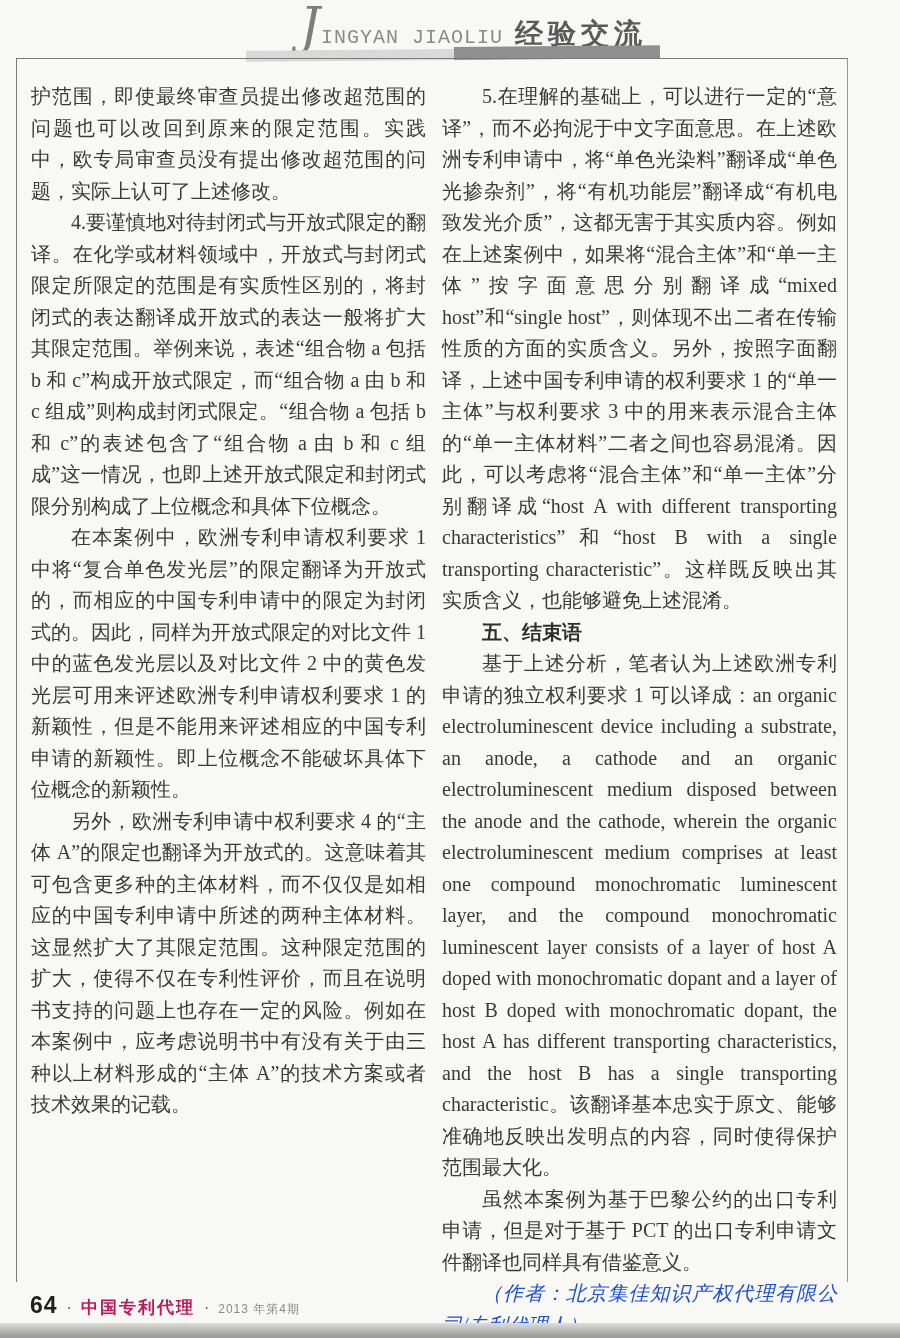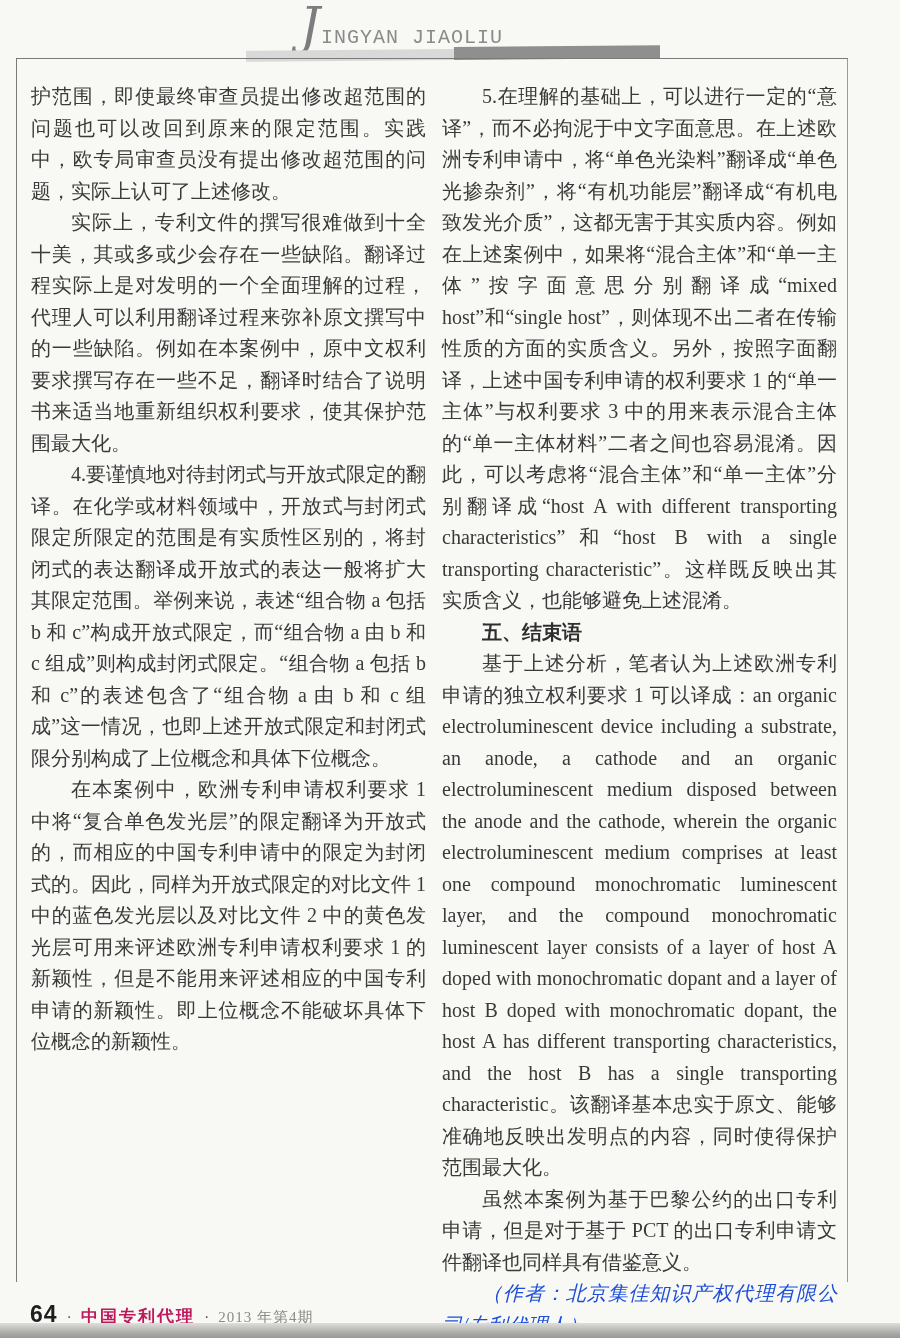--- a/index.html
+++ b/index.html
@@ -58,57 +58,58 @@
   }
   .col p { margin:0; text-indent:2em; }
   .col p.noindent { text-indent:0; }
   .col p.heading {
     font-family:Liberation Sans, sans-serif;
     font-weight:bold; color:#2e2e2e;
   }
   .col p.author { font-style:italic; color:#1d4ed8; }
   
   .footer {
-    position:absolute; left:30px; bottom:10px;
+    position:absolute; left:30px; bottom:19px;
     display:flex; align-items:baseline; gap:9px;
     font-family:"Liberation Sans","DejaVu Sans",sans-serif;
     white-space:nowrap;
   }
   .footer .pg   { font-size:23px; font-weight:bold; color:#1f1f1f; letter-spacing:1px; }
   .footer .sep  { font-size:16px; color:#555555; }
   .footer .jt   { font-size:17px; font-weight:bold; color:#be185d; letter-spacing:2px; }
-  .footer .issue{ font-size:15px; color:#8a8a8a; letter-spacing:1px;font-family:Liberation Serif, serif; }
+  .footer .issue{ font-size:12px; color:#8a8a8a; letter-spacing:1px; }
   
   .bottom-shadow {
     position:absolute; left:0; bottom:0; width:900px; height:15px;
     background:linear-gradient(180deg,#dededb 0%,#a8a8a5 70%,#999996 100%);
   }
 </style>
 </head>
 <body>
 
 <div class="page">
 
   <div class="header">
     <span class="j-initial">J</span>
     <span class="pinyin">INGYAN JIAOLIU</span>
+    <span class="header-cn">经验交流</span>
   </div>
 
   <div class="bars">
     <span class="bar-light"></span>
     <span class="bar-dark"></span>
   </div>
 
   <div class="frame">
 
     <div class="col">
       <p class="noindent">护范围，即使最终审查员提出修改超范围的问题也可以改回到原来的限定范围。实践中，欧专局审查员没有提出修改超范围的问题，实际上认可了上述修改。</p>
-      <p>实际上，专利文件的撰写很难做到十全十美，其或多或少会存在一些缺陷。翻译过程实际上是对发明的一个全面理解的过程，代理人可以利用翻译过程来弥补原文撰写中的一些缺陷。例如在本案例中，原中文权利要求撰写存在一些不足，翻译时结合了说明书来适当地重新组织权利要求，使其保护范围最大化。</p>
       <p>4.要谨慎地对待封闭式与开放式限定的翻译。在化学或材料领域中，开放式与封闭式限定所限定的范围是有实质性区别的，将封闭式的表达翻译成开放式的表达一般将扩大其限定范围。举例来说，表述“组合物 a 包括 b 和 c”构成开放式限定，而“组合物 a 由 b 和 c 组成”则构成封闭式限定。“组合物 a 包括 b 和 c”的表述包含了“组合物 a 由 b 和 c 组成”这一情况，也即上述开放式限定和封闭式限分别构成了上位概念和具体下位概念。</p>
       <p>在本案例中，欧洲专利申请权利要求 1 中将“复合单色发光层”的限定翻译为开放式的，而相应的中国专利申请中的限定为封闭式的。因此，同样为开放式限定的对比文件 1 中的蓝色发光层以及对比文件 2 中的黄色发光层可用来评述欧洲专利申请权利要求 1 的新颖性，但是不能用来评述相应的中国专利申请的新颖性。即上位概念不能破坏具体下位概念的新颖性。</p>
+      <p>另外，欧洲专利申请中权利要求 4 的“主体 A”的限定也翻译为开放式的。这意味着其可包含更多种的主体材料，而不仅仅是如相应的中国专利申请中所述的两种主体材料。这显然扩大了其限定范围。这种限定范围的扩大，使得不仅在专利性评价，而且在说明书支持的问题上也存在一定的风险。例如在本案例中，应考虑说明书中有没有关于由三种以上材料形成的“主体 A”的技术方案或者技术效果的记载。</p>
     </div>
 
     <div class="col">
       <p>5.在理解的基础上，可以进行一定的“意译”，而不必拘泥于中文字面意思。在上述欧洲专利申请中，将“单色光染料”翻译成“单色光掺杂剂”，将“有机功能层”翻译成“有机电致发光介质”，这都无害于其实质内容。例如在上述案例中，如果将“混合主体”和“单一主体”按字面意思分别翻译成“mixed host”和“single host”，则体现不出二者在传输性质的方面的实质含义。另外，按照字面翻译，上述中国专利申请的权利要求 1 的“单一主体”与权利要求 3 中的用来表示混合主体的“单一主体材料”二者之间也容易混淆。因此，可以考虑将“混合主体”和“单一主体”分别翻译成“host A with different transporting characteristics”和“host B with a single transporting characteristic”。这样既反映出其实质含义，也能够避免上述混淆。</p>
       <p class="heading">五、结束语</p>
       <p>基于上述分析，笔者认为上述欧洲专利申请的独立权利要求 1 可以译成：an organic electroluminescent device including a substrate, an anode, a cathode and an organic electroluminescent medium disposed between the anode and the cathode, wherein the organic electroluminescent medium comprises at least one compound monochromatic luminescent layer, and the compound monochromatic luminescent layer consists of a layer of host A doped with monochromatic dopant and a layer of host B doped with monochromatic dopant, the host A has different transporting characteristics, and the host B has a single transporting characteristic。该翻译基本忠实于原文、能够准确地反映出发明点的内容，同时使得保护范围最大化。</p>
       <p>虽然本案例为基于巴黎公约的出口专利申请，但是对于基于 PCT 的出口专利申请文件翻译也同样具有借鉴意义。</p>
       <p class="author">（作者：北京集佳知识产权代理有限公司/专利代理人）</p>
     </div>
 

